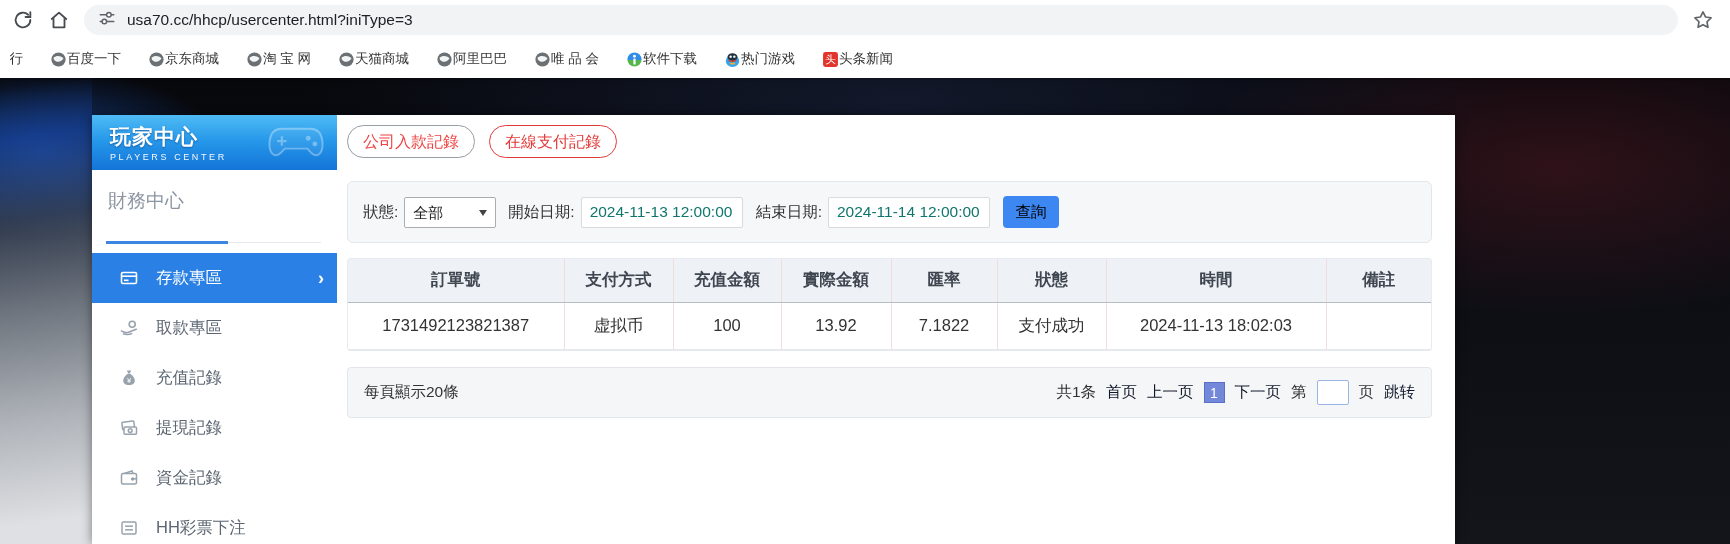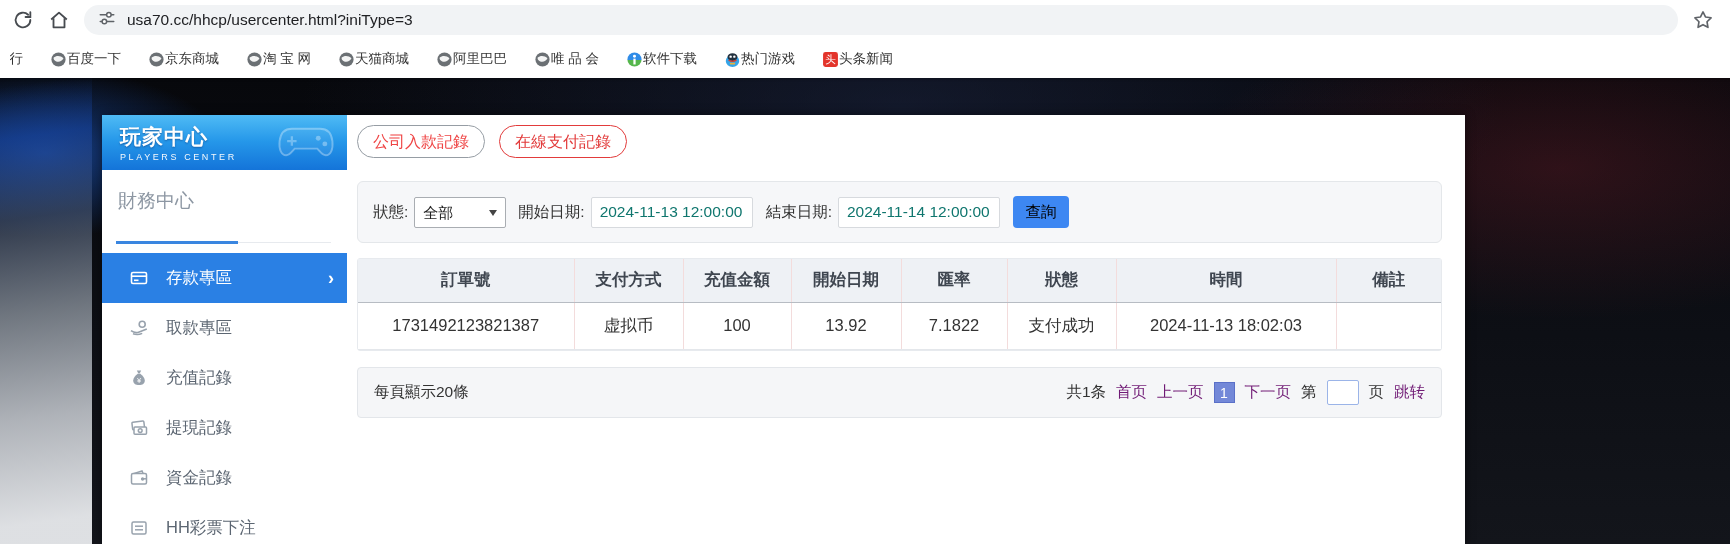--- a/index.html
+++ b/index.html
@@ -28,21 +28,21 @@
       radial-gradient(ellipse 260px 120px at 45px 75px, rgba(28,90,200,.65), transparent 70%),
       radial-gradient(ellipse 520px 210px at 1560px 90px, rgba(135,35,48,.30), transparent 72%),
       radial-gradient(ellipse 800px 300px at 900px 30px, rgba(28,38,68,.55), transparent 75%),
       linear-gradient(180deg,#07080c,#0d0f15 55%,#13151b); }
   .left-strip { position:absolute; left:0; top:0; width:92px; height:100%;
     background:linear-gradient(172deg, rgba(10,20,45,0) 2%, rgba(24,70,165,.55) 13%,
       rgba(70,85,112,.62) 30%, rgba(140,148,158,.78) 50%,
       rgba(192,196,202,.9) 72%, rgba(230,232,235,.96) 94%); }
 
   
-  .panel { position:absolute; left:102px; top:37px; width:1363px; height:calc(100% - 37px);
+  .panel { position:absolute; left:92px; top:37px; width:1363px; height:calc(100% - 37px);
     background:#fff; display:flex; box-shadow:0 0 10px rgba(0,0,0,.45); }
 
   
   .sidebar { width:245px; flex:0 0 auto; }
   .sb-banner { height:55px; background:linear-gradient(180deg,#4fbbf5 0%,#2597e9 48%,#1474d9 100%);
     color:#fff; padding:8px 0 0 18px; position:relative; overflow:hidden; }
   .sb-title { font-size:21px; font-weight:bold; letter-spacing:1px; text-shadow:0 1px 2px rgba(0,20,80,.4); }
   .sb-sub { font-size:9px; letter-spacing:2.6px; margin-top:1px; opacity:.95; }
   .sb-pad { position:absolute; right:8px; top:6px; opacity:.45; }
   .sb-section { margin:0 16px; padding:18px 0 28px; border-bottom:1px solid #e7eaee;
@@ -86,21 +86,21 @@
   table.data th { height:43px; background:#eef1f5; font-size:16.5px; font-weight:bold;
     color:#3f4650; border-right:1px solid #f3dcdc; border-bottom:1px solid #b7bcc3; }
   table.data td { height:47px; text-align:center; font-size:16.5px; color:#333;
     background:#fff; border-right:1px solid #f3dcdc; border-bottom:1px solid #e4e7eb; }
   table.data th:last-child, table.data td:last-child { border-right:none; }
 
   .pagination { margin-top:16px; height:51px; background:#f5f6f8; border:1px solid #e3e6ea;
     border-radius:4px; display:flex; align-items:center; padding:0 16px;
     font-size:15.5px; color:#333; }
   .pg-right { margin-left:auto; display:flex; align-items:center; gap:10px; }
-  .pg-link { color:#701a75; cursor:pointer;text-align:right; }
+  .pg-link { color:#0f172a; cursor:pointer;text-align:right; }
   .pg-cur { min-width:21px; height:21px; line-height:21px; text-align:center; padding:0 2px;
     background:#7388d8; border:1px solid #5a70c8; color:#fff; font-size:14px; cursor:default; }
   .jump-input { width:32px; height:25px; border:1.5px solid #9bb4e8; border-radius:2px;
     background:#fff; font-size:14px; text-align:center; font-family:inherit; }
 </style>
 </head>
 <body>
 
 <div class="browser-bar">
   <span class="nav-ic">
@@ -322,21 +322,21 @@
             <col style="width:106px">
               <col style="width:109px">
               <col style="width:220px">
               <col style="width:105px">
           </colgroup>
           <thead>
             <tr>
               <th>訂單號</th>
               <th>支付方式</th>
               <th>充值金額</th>
-              <th>開始日期</th>
+              <th>實際金額</th>
               <th>匯率</th>
               <th>狀態</th>
               <th>時間</th>
               <th>備註</th>
             </tr>
           </thead>
           <tbody>
             <tr>
               <td>1731492123821387</td>
               <td>虚拟币</td>

